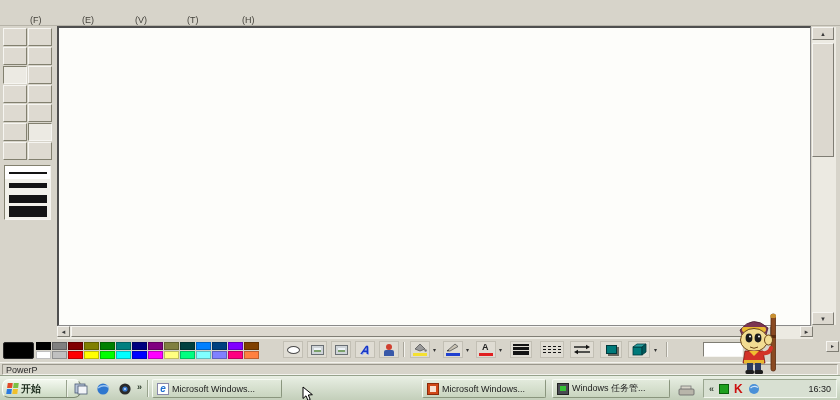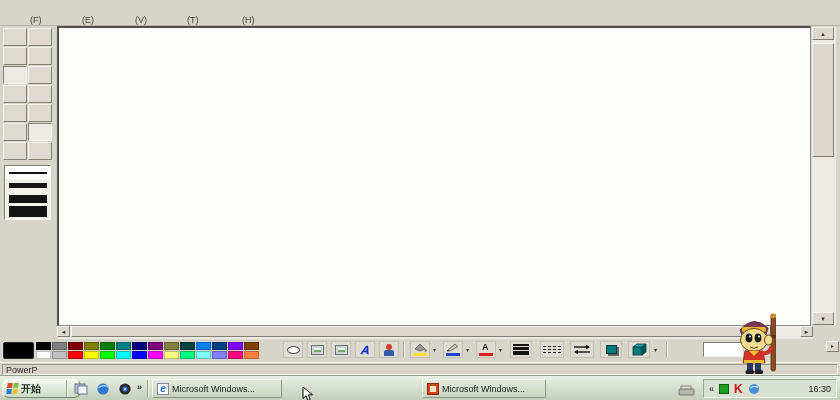--- a/index.html
+++ b/index.html
@@ -354,20 +354,26 @@
     <div class="task-btn" style="left:152px;width:130px">
       <span class="task-ico" style="background:#fff;border:1px solid #88a;color:#1f6fd0;font-weight:bold;font-style:italic;font-size:10px;line-height:10px;text-align:center">e</span>
       <span>Microsoft Windows...</span>
     </div>
     <div class="task-btn" style="left:422px;width:124px">
       <span class="task-ico" style="background:#d04818;border:1px solid #8a2a0a">
           <i style="position:absolute;left:2px;top:2px;width:6px;height:6px;background:#f8e0d0"></i>
         </span>
       <span>Microsoft Windows...</span>
     </div>
+    <div class="task-btn" style="left:552px;width:118px">
+      <span class="task-ico" style="background:#4a4a52;border:1px solid #222">
+          <i style="position:absolute;left:2px;top:2px;width:6px;height:5px;background:#35c035"></i>
+        </span>
+      <span>Windows 任务管...</span>
+    </div>
 
     <div class="abs" style="left:678px;top:7px">
       <svg width="17" height="12" viewBox="0 0 17 12">
           <rect x="3" y="1" width="10" height="4" fill="#d8d5ca" stroke="#777" stroke-width="0.8"></rect>
           <rect x="1" y="4" width="15" height="6" rx="1" fill="#b8b5aa" stroke="#666" stroke-width="0.8"></rect>
         </svg>
     </div>
 
     <div class="tray">
       <span style="font-size:9px;font-weight:bold;color:#3a463a">«</span>

